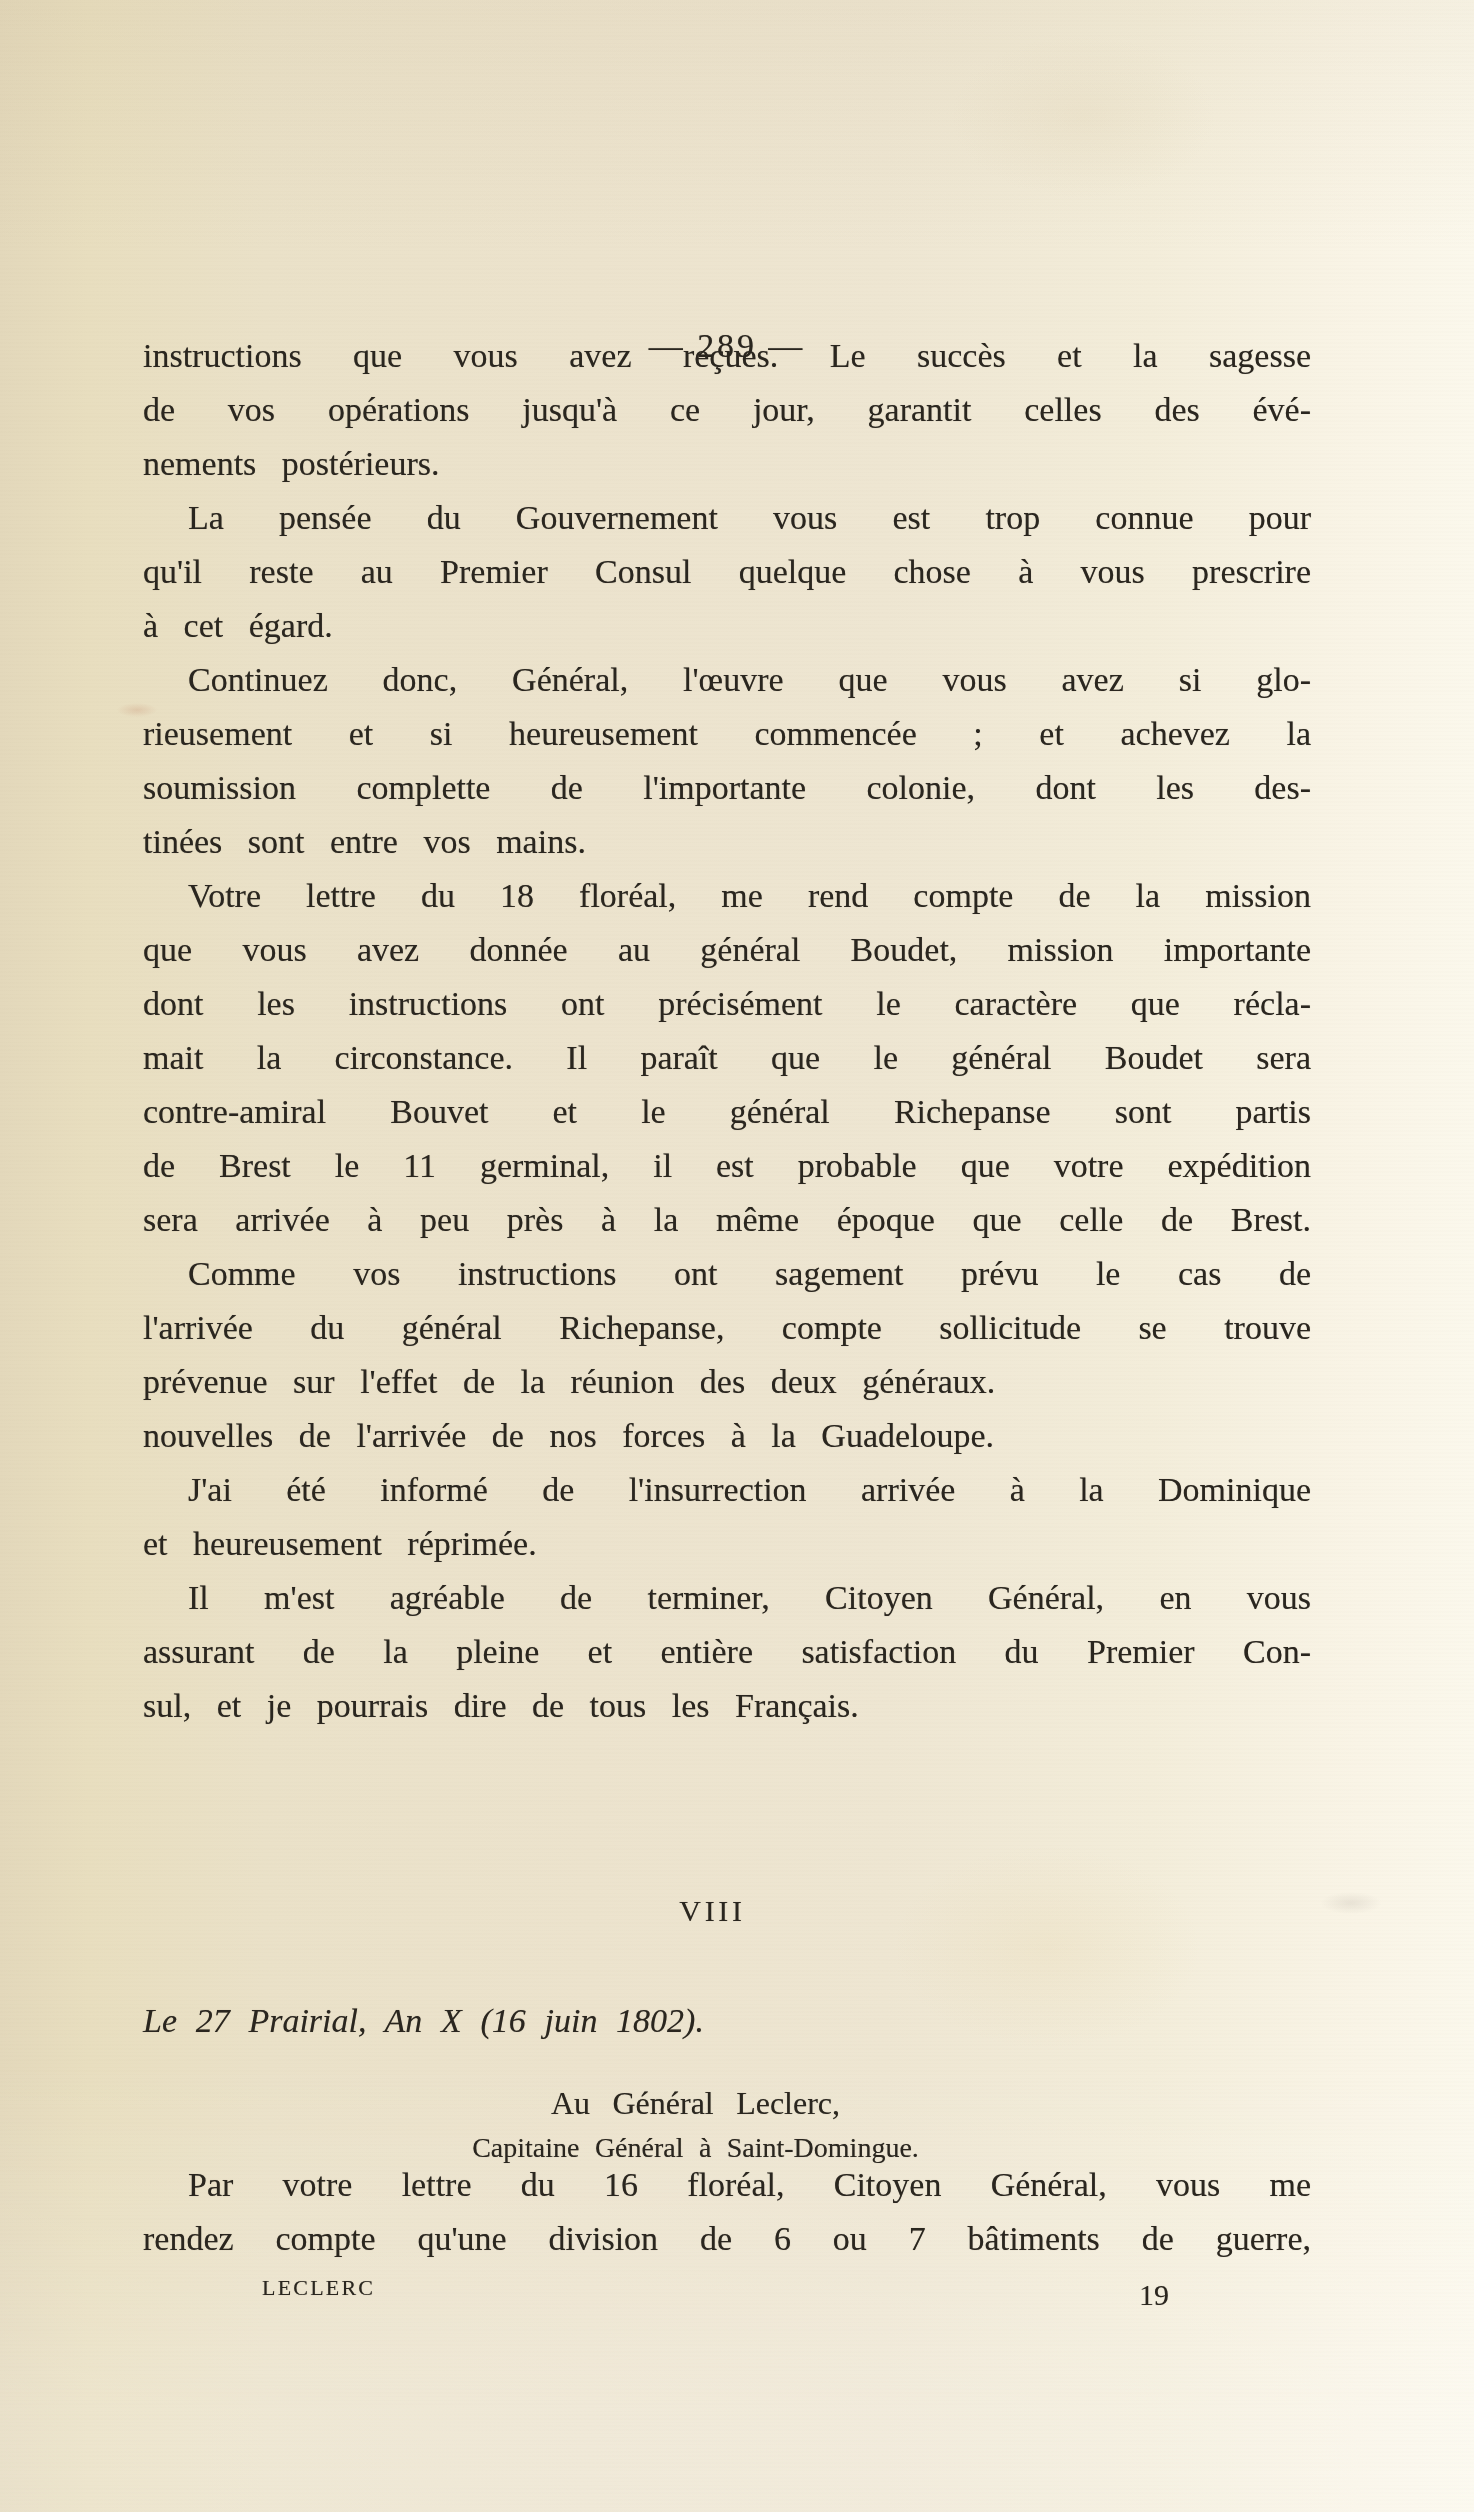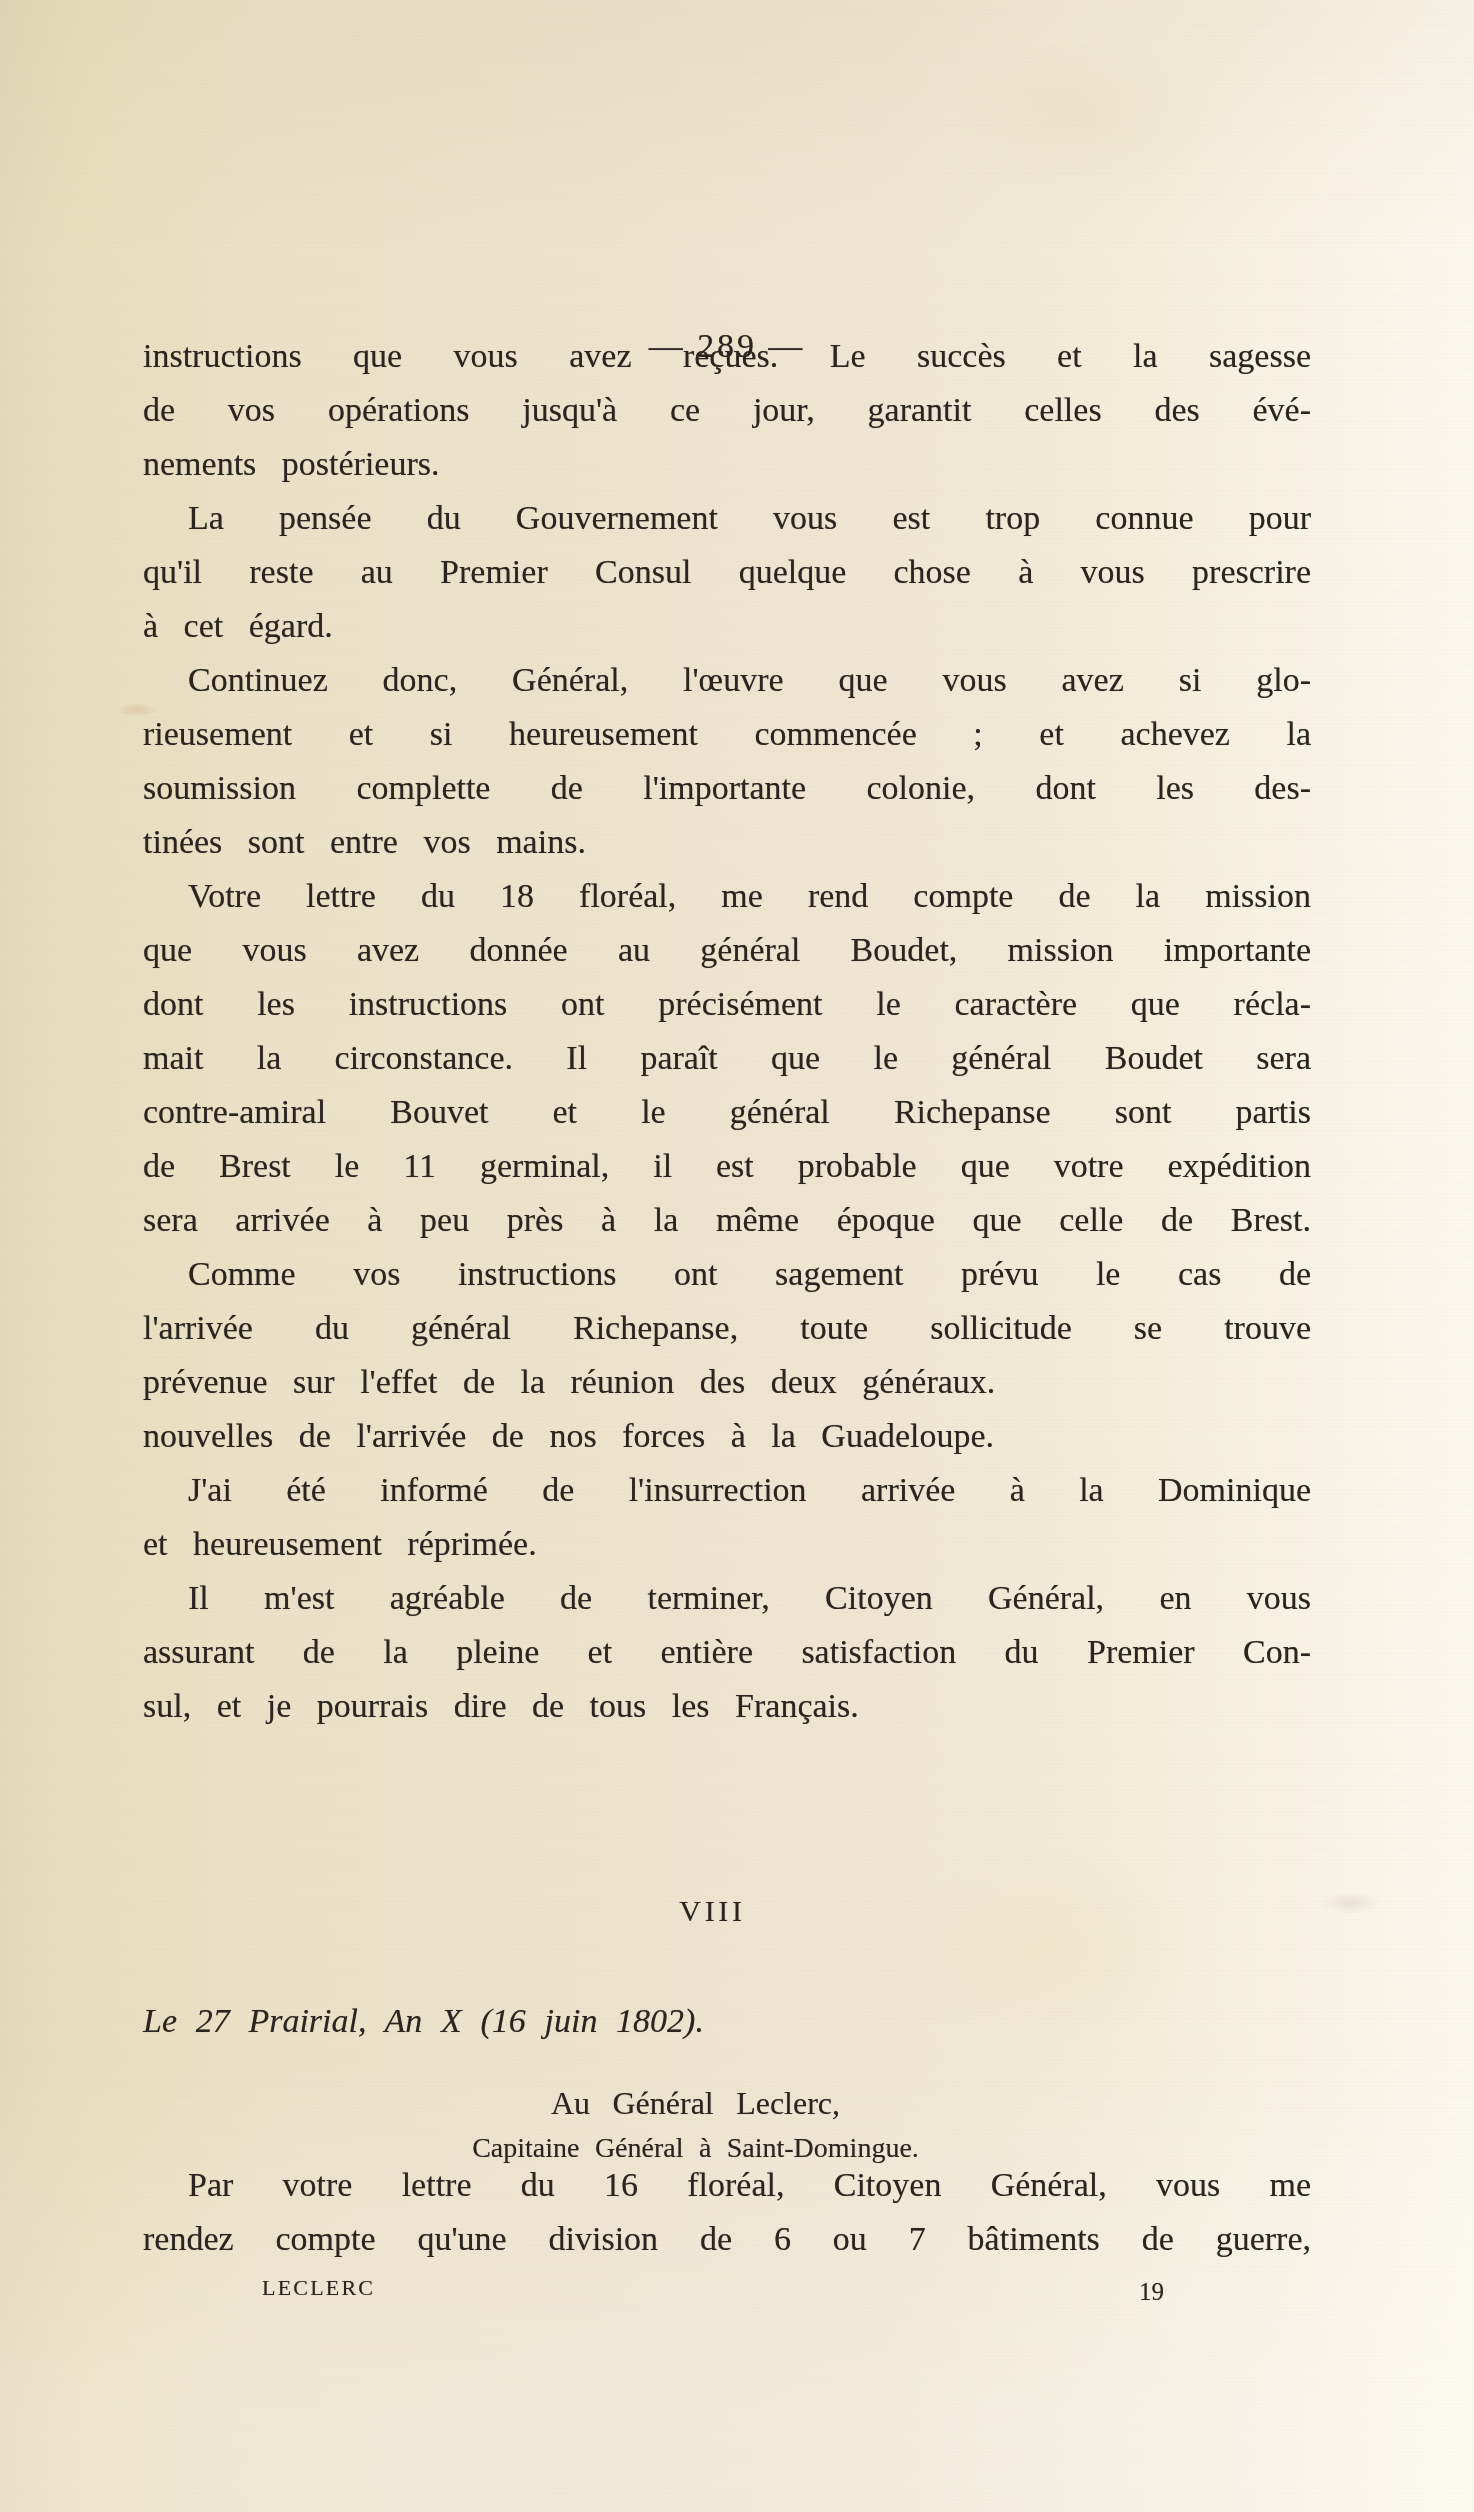--- a/index.html
+++ b/index.html
@@ -52,21 +52,21 @@
   .addressee-2{
     position:absolute; top:2132px; left:143px; width:1105px;
     text-align:center; font-size:28px; word-spacing:0.3em;
   }
   .footer-left{
     position:absolute; top:2275px; left:262px;
     font-size:22px; letter-spacing:2.2px;
   }
   .footer-right{
     position:absolute; top:2278px; left:1139px;
-    font-size:25px;
+    font-size:30px;
   }
 </style>
 </head>
 <body>
 
 <div class="page">
 
   <div class="page-number ink">— 289 —</div>
 
   <div class="textblock ink">
@@ -86,21 +86,21 @@
 
     <div class="ln ind">Votre lettre du 18 floréal, me rend compte de la mission</div>
     <div class="ln">que vous avez donnée au général Boudet, mission importante</div>
     <div class="ln">dont les instructions ont précisément le caractère que récla-</div>
     <div class="ln">mait la circonstance. Il paraît que le général Boudet sera</div>
     <div class="ln">contre-amiral Bouvet et le général Richepanse sont partis</div>
     <div class="ln">de Brest le 11 germinal, il est probable que votre expédition</div>
     <div class="ln">sera arrivée à peu près à la même époque que celle de Brest.</div>
 
     <div class="ln ind">Comme vos instructions ont sagement prévu le cas de</div>
-    <div class="ln">l'arrivée du général Richepanse, toute sollicitude se trouve</div>
+    <div class="ln">l'arrivée du général Richepanse, compte sollicitude se trouve</div>
     <div class="ln last">prévenue sur l'effet de la réunion des deux généraux.</div>
 
     <div class="ln last">nouvelles de l'arrivée de nos forces à la Guadeloupe.</div>
 
     <div class="ln ind">J'ai été informé de l'insurrection arrivée à la Dominique</div>
     <div class="ln last">et heureusement réprimée.</div>
 
     <div class="ln ind">Il m'est agréable de terminer, Citoyen Général, en vous</div>
     <div class="ln">assurant de la pleine et entière satisfaction du Premier Con-</div>
     <div class="ln last">sul, et je pourrais dire de tous les Français.</div>

